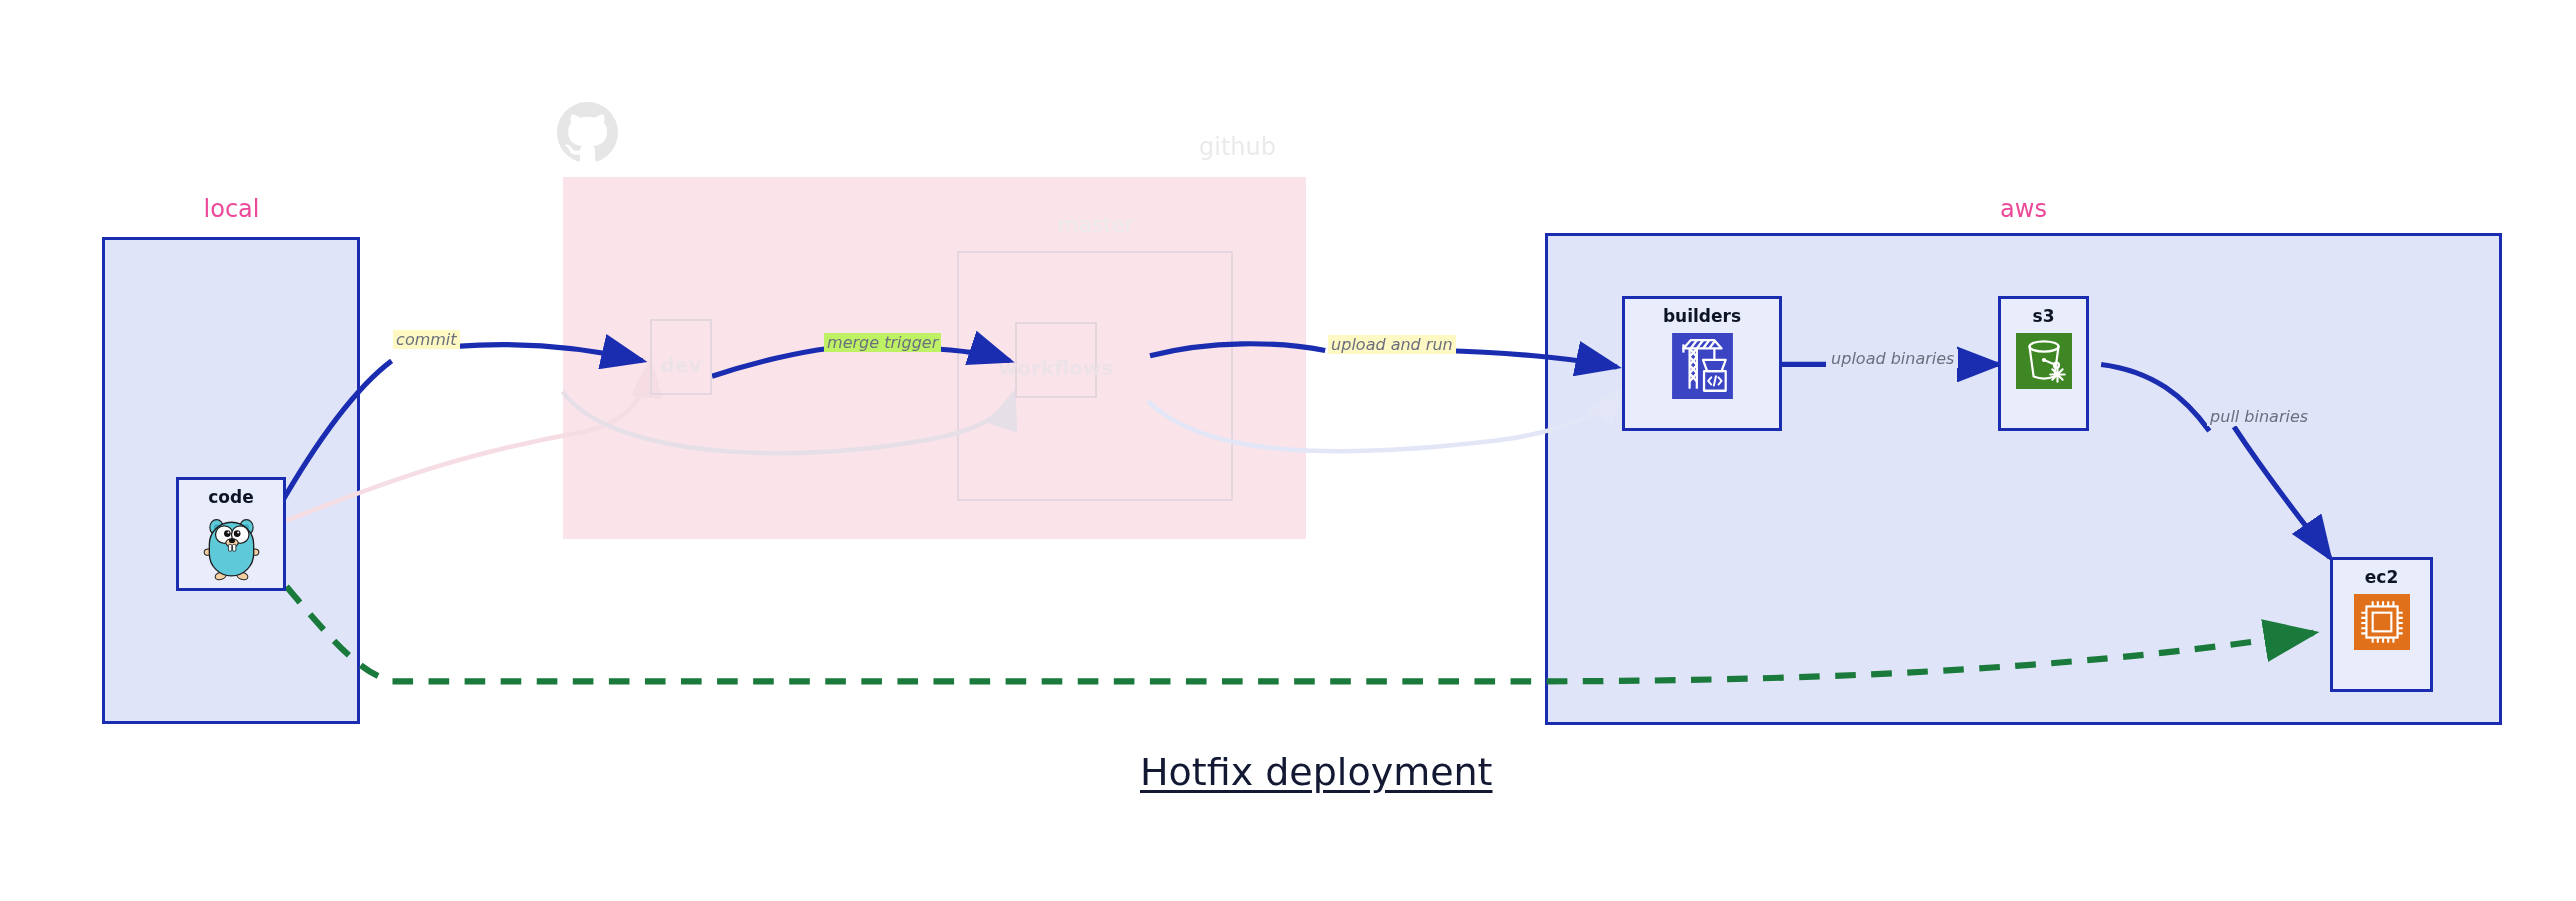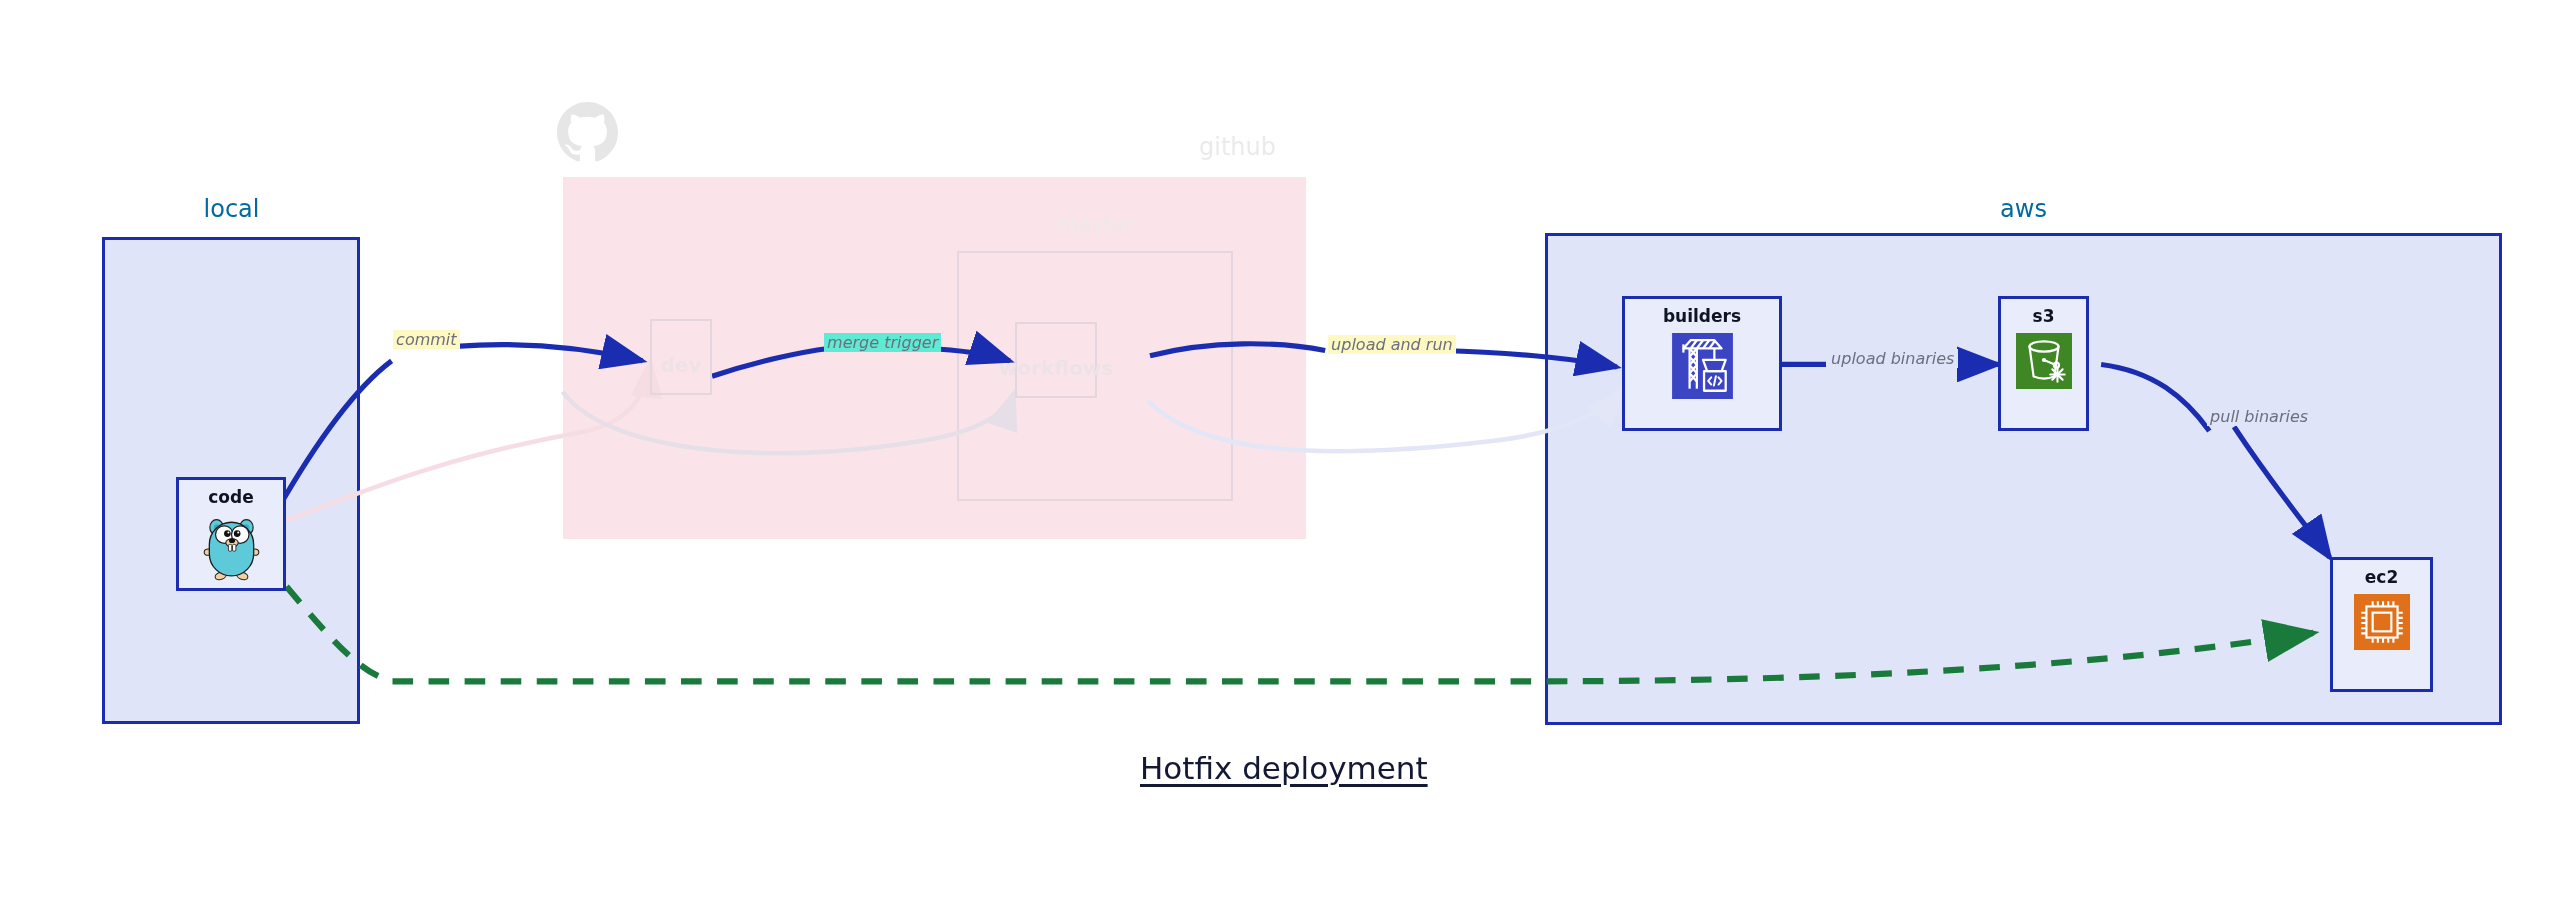--- a/index.html
+++ b/index.html
@@ -44,21 +44,21 @@
   .group-master {
     background: transparent;
     border: 2.1px solid #e3d6de;
   }
 
   
   .group-title {
     position: absolute;
     font-family: "DejaVu Sans", sans-serif;
     font-size: 24px;
-    color: #0369a1;
+    color: #ec4899;
     white-space: nowrap;
     text-align: center;
   }
   .group-title.faded {
     color: #eaeaea;
   }
 
   
   .node {
     position: absolute;
@@ -98,28 +98,28 @@
   .edge-label {
     position: absolute;
     font-family: "DejaVu Sans", sans-serif;
     font-style: italic;
     font-size: 16px;
     color: #6c6f7e;
     white-space: nowrap;
     background: #fef9c3;
     padding: 0 3.1px;
   }
-  .edge-label.on-pink  { background: #5eead4; }
+  .edge-label.on-pink  { background: #bef264; }
   .edge-label.on-blue  { background: #dfe4f8; }
 
   
   .caption {
     position: absolute;
     font-family: "DejaVu Sans", sans-serif;
-    font-size: 31px;
+    font-size: 38px;
     color: #131833;
     text-decoration: underline;
     text-underline-offset: 5.2px;
     white-space: nowrap;
   }
 
   
   .octocat {
     position: absolute;
     line-height: 0;

